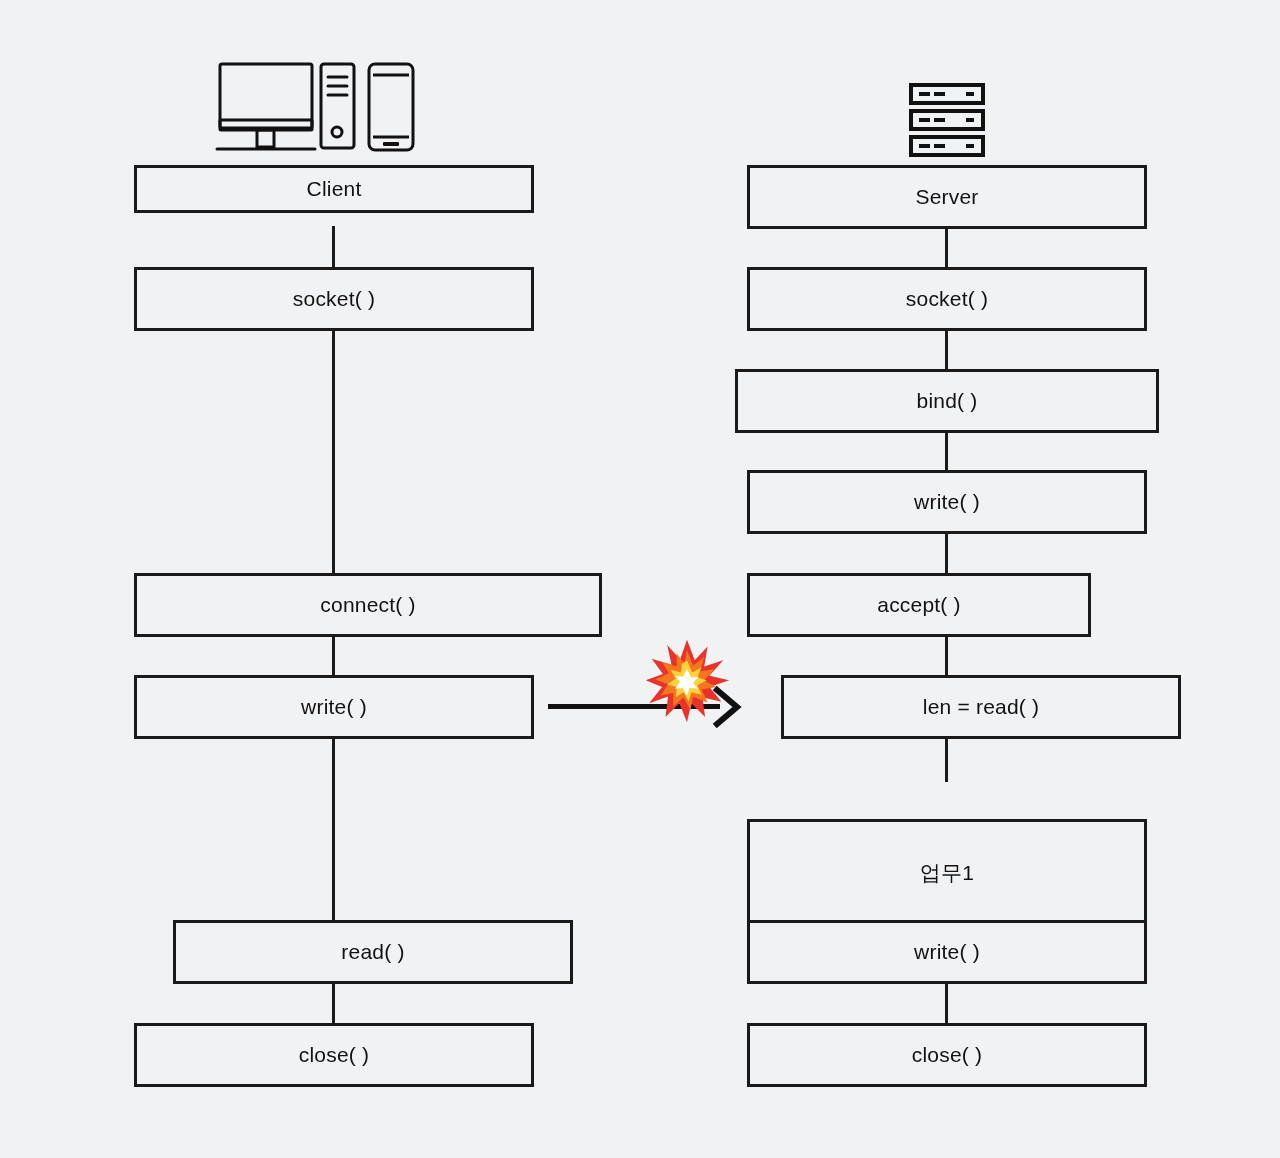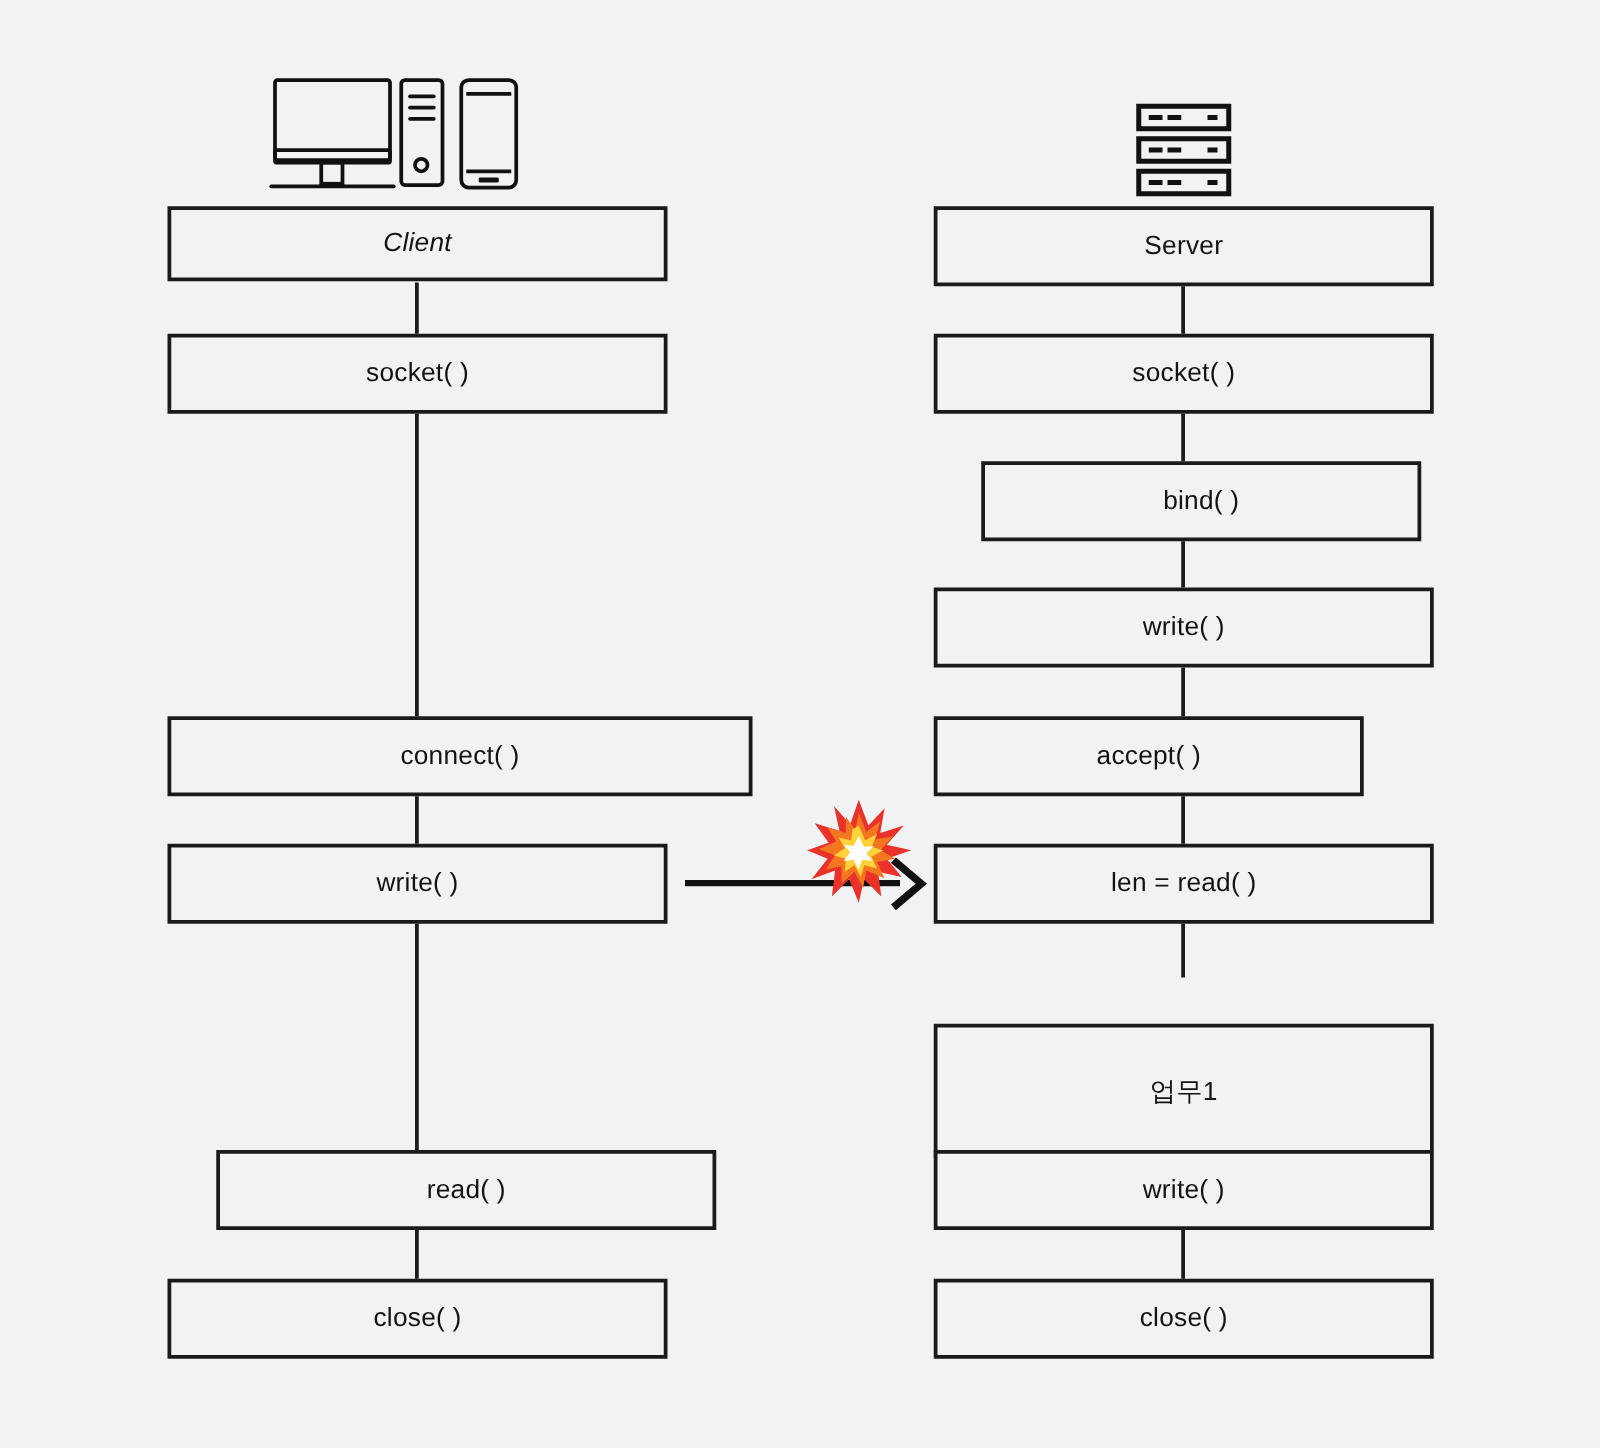--- a/index.html
+++ b/index.html
@@ -115,43 +115,43 @@
 
   <div class="vline" style="left:945px; top:226px; height:46px;"></div>
   <div class="vline" style="left:945px; top:328px; height:46px;"></div>
   <div class="vline" style="left:945px; top:430px; height:46px;"></div>
   <div class="vline" style="left:945px; top:531px; height:46px;"></div>
   <div class="vline" style="left:945px; top:634px; height:46px;"></div>
   <div class="vline" style="left:945px; top:736px; height:46px;"></div>
   <div class="vline" style="left:945px; top:881px; height:46px;"></div>
   <div class="vline" style="left:945px; top:981px; height:46px;"></div>
 
-  <div class="node" style="left:134px; top:165px; width:400px; height:60px;font-style:italic;">Client</div>
+  <div class="node" style="left:134px; top:165px; width:400px; height:48px;">Client</div>
 
   <div class="node" style="left:134px; top:267px; width:400px; height:64px;">socket( )</div>
 
   <div class="node" style="left:134px; top:573px; width:468px; height:64px;">connect( )</div>
 
   <div class="node" style="left:134px; top:675px; width:400px; height:64px;">write( )</div>
 
   <div class="node" style="left:134px; top:920px; width:400px; height:64px;margin-left:39px;">read( )</div>
 
   <div class="node" style="left:134px; top:1023px; width:400px; height:64px;">close( )</div>
 
   <div class="node" style="left:747px; top:165px; width:400px; height:64px;">Server</div>
 
   <div class="node" style="left:747px; top:267px; width:400px; height:64px;">socket( )</div>
 
-  <div class="node" style="left:785px; top:369px; width:352px; height:64px;text-align:center;">bind( )</div>
+  <div class="node" style="left:735px; top:369px; width:424px; height:64px;text-align:center;">bind( )</div>
 
   <div class="node" style="left:747px; top:470px; width:400px; height:64px;">write( )</div>
 
   <div class="node" style="left:747px; top:573px; width:344px; height:64px;">accept( )</div>
 
-  <div class="node" style="left:747px; top:675px; width:400px; height:64px;">len = read( )</div>
+  <div class="node" style="left:781px; top:675px; width:400px; height:64px;">len = read( )</div>
 
   <div class="node" style="left:747px; top:819px; width:400px; height:108px;">업무1</div>
 
   <div class="node" style="left:747px; top:920px; width:400px; height:64px;">write( )</div>
 
   <div class="node" style="left:747px; top:1023px; width:400px; height:64px;">close( )</div>
 
   <div class="arrow-wrap" style="left:548px; top:686px; width:196px; height:42px;">
     <div class="arrow-line" style="left:0px; top:18px; width:172px;"></div>
     <svg class="arrow-head" width="36" height="42" viewBox="0 0 36 42" style="left:160px; top:0px;">

